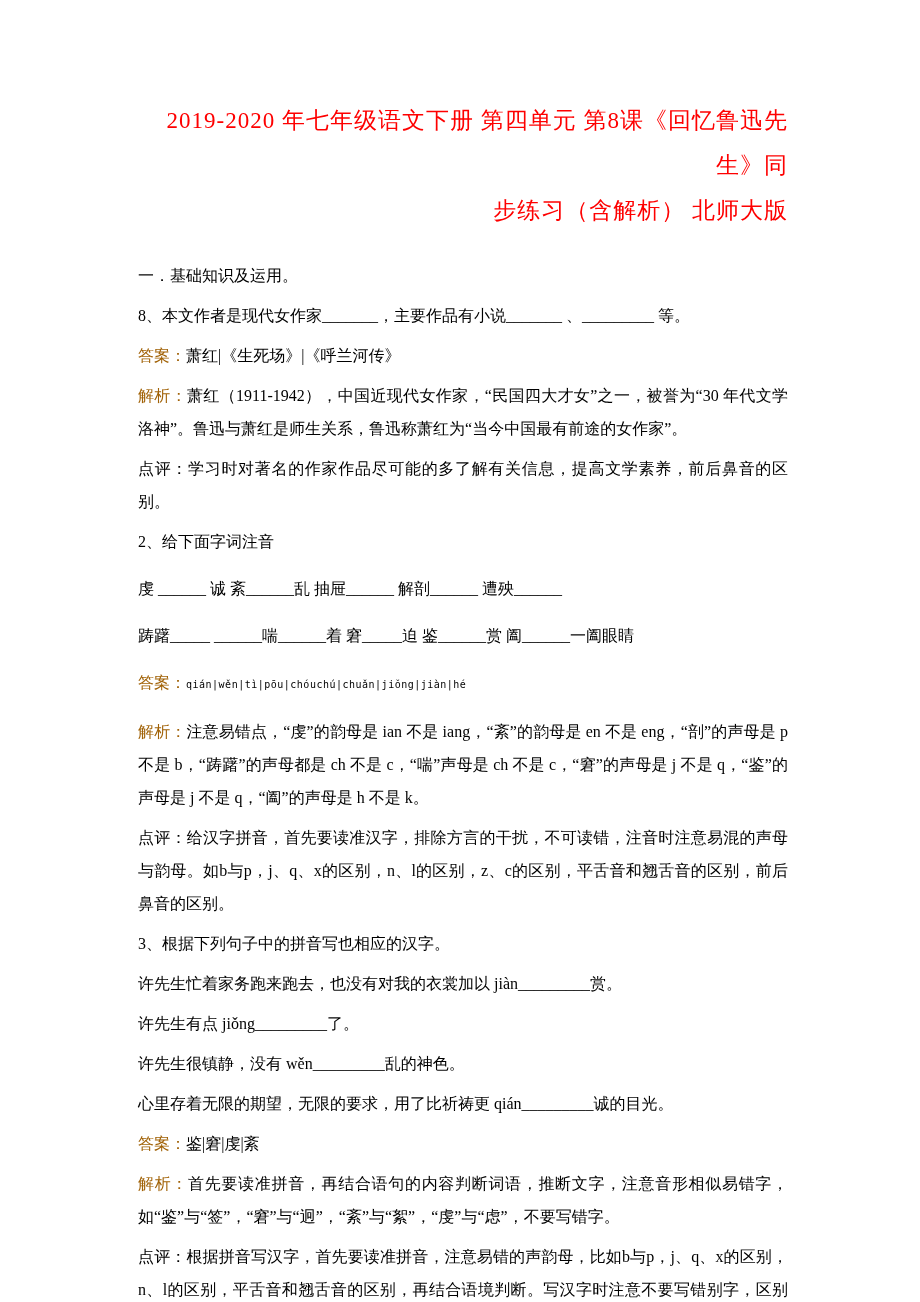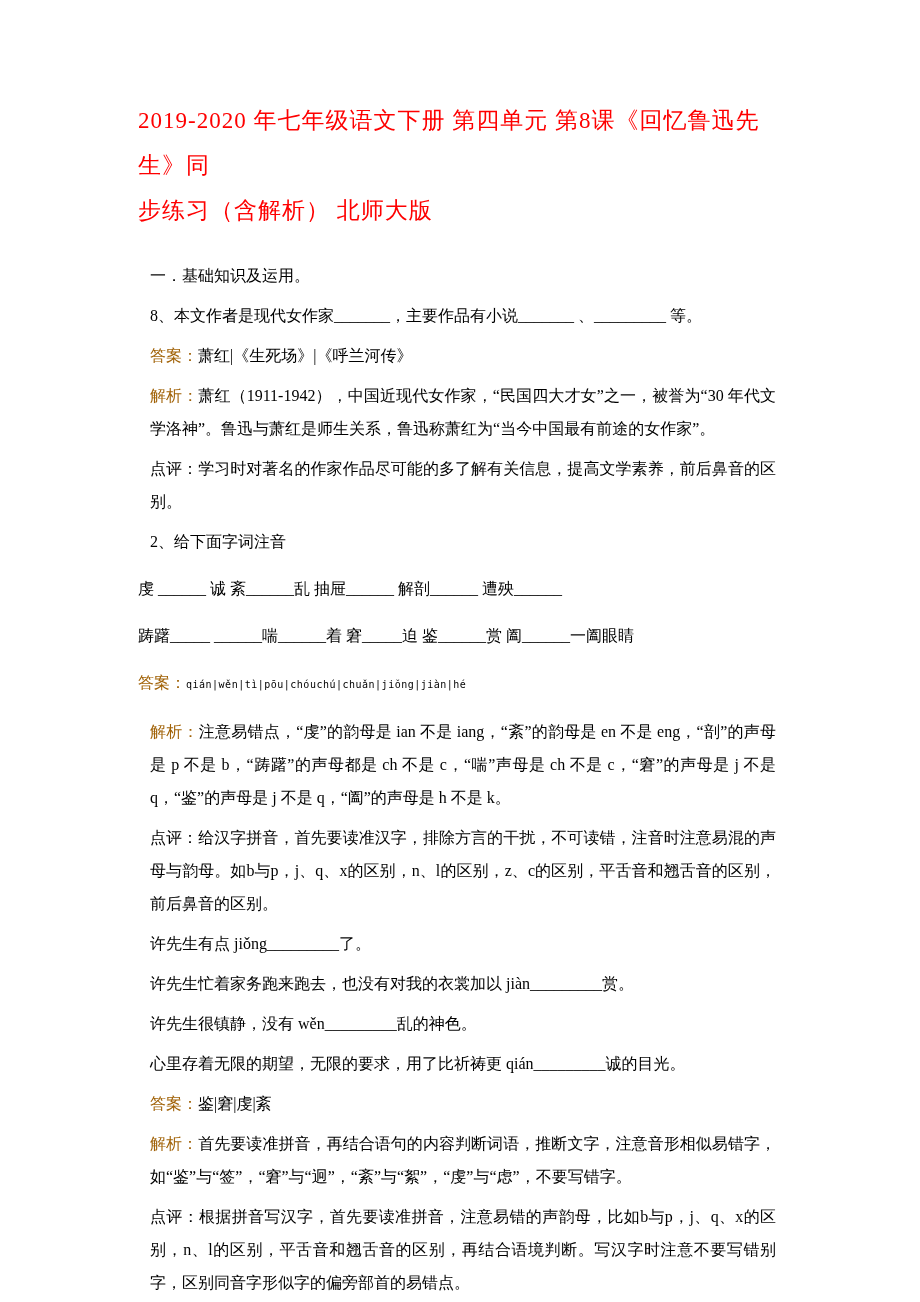--- a/index.html
+++ b/index.html
@@ -16,30 +16,30 @@
   .page {
     width: 650px;
     margin-left: 138px;
     padding-top: 98px;
     padding-bottom: 60px;
   }
   .title {
     color: #fe0000;
     font-size: 23px;
     font-weight: 500;
-    text-align: left;
+    text-align: right;
     line-height: 45px;
     margin: 0 0 26px 0;
     letter-spacing: 1px;
   }
   .doc-body {
     font-size: 16px;
   }
   .para {
-    margin: 7px 12px;
+    margin: 7px 0;
     line-height: 33px;
     text-align: justify;
   }
   .para.tight {
     margin: 14px 0;
   }
   .seg.label {
     color: #a16207;
   }
   .seg.mono {
@@ -61,22 +61,23 @@
       <p class="para"><span class="seg text">8、本文作者是现代女作家_______，主要作品有小说_______  、_________   等。</span></p>
       <p class="para"><span class="seg label">答案：</span><span class="seg text">萧红|《生死场》|《呼兰河传》</span></p>
       <p class="para"><span class="seg label">解析：</span><span class="seg text">萧红（1911-1942），中国近现代女作家，“民国四大才女”之一，被誉为“30 年代文学洛神”。鲁迅与萧红是师生关系，鲁迅称萧红为“当今中国最有前途的女作家”。</span></p>
       <p class="para"><span class="seg text">点评：学习时对著名的作家作品尽可能的多了解有关信息，提高文学素养，前后鼻音的区别。</span></p>
       <p class="para"><span class="seg text">2、给下面字词注音</span></p>
       <p class="para tight"><span class="seg text">虔 ______ 诚    紊______乱  抽屉______   解剖______   遭殃______</span></p>
       <p class="para tight"><span class="seg text">踌躇_____  ______喘______着  窘_____迫  鉴______赏  阖______一阖眼睛</span></p>
       <p class="para tight"><span class="seg label">答案：</span><span class="seg mono">qián|wěn|tì|pōu|chóuchú|chuǎn|jiǒng|jiàn|hé</span></p>
       <p class="para"><span class="seg label">解析：</span><span class="seg text">注意易错点，“虔”的韵母是 ian 不是 iang，“紊”的韵母是 en 不是 eng，“剖”的声母是 p 不是 b，“踌躇”的声母都是 ch 不是 c，“喘”声母是 ch 不是 c，“窘”的声母是 j 不是 q，“鉴”的声母是 j 不是 q，“阖”的声母是 h 不是 k。</span></p>
       <p class="para"><span class="seg text">点评：给汉字拼音，首先要读准汉字，排除方言的干扰，不可读错，注音时注意易混的声母与韵母。如b与p，j、q、x的区别，n、l的区别，z、c的区别，平舌音和翘舌音的区别，前后鼻音的区别。</span></p>
+      <p class="para"><span class="seg text">3、根据下列句子中的拼音写也相应的汉字。</span></p>
+      <p class="para"><span class="seg text">许先生忙着家务跑来跑去，也没有对我的衣裳加以 jiàn_________赏。</span></p>
       <p class="para"><span class="seg text">许先生有点 jiǒng_________了。</span></p>
-      <p class="para"><span class="seg text">许先生忙着家务跑来跑去，也没有对我的衣裳加以 jiàn_________赏。</span></p>
       <p class="para"><span class="seg text">许先生很镇静，没有 wěn_________乱的神色。</span></p>
       <p class="para"><span class="seg text">心里存着无限的期望，无限的要求，用了比祈祷更 qián_________诚的目光。</span></p>
       <p class="para"><span class="seg label">答案：</span><span class="seg text">鉴|窘|虔|紊</span></p>
       <p class="para"><span class="seg label">解析：</span><span class="seg text">首先要读准拼音，再结合语句的内容判断词语，推断文字，注意音形相似易错字，如“鉴”与“签”，“窘”与“迥”，“紊”与“絮”，“虔”与“虑”，不要写错字。</span></p>
       <p class="para"><span class="seg text">点评：根据拼音写汉字，首先要读准拼音，注意易错的声韵母，比如b与p，j、q、x的区别，n、l的区别，平舌音和翘舌音的区别，再结合语境判断。写汉字时注意不要写错别字，区别同音字形似字的偏旁部首的易错点。</span></p>
       <p class="para"><span class="seg text">4、下面是鲁迅先生的一句诗，请写出下一句。</span></p>
     </div>
 </div>
 
 </body></html>

